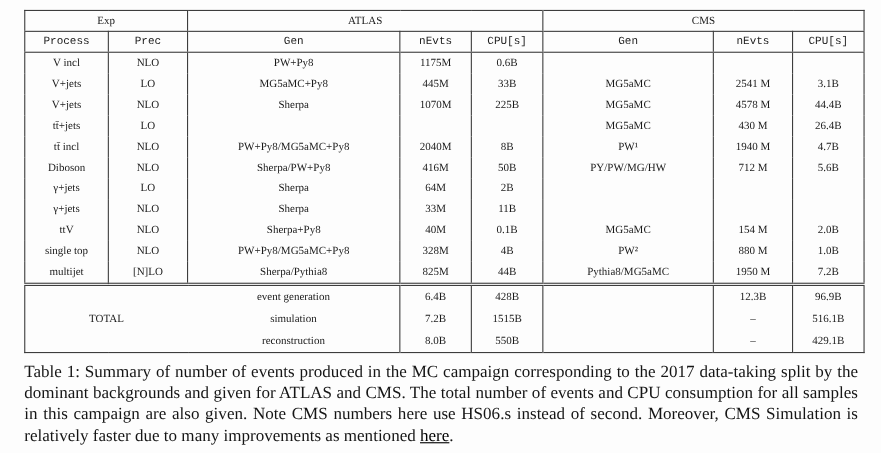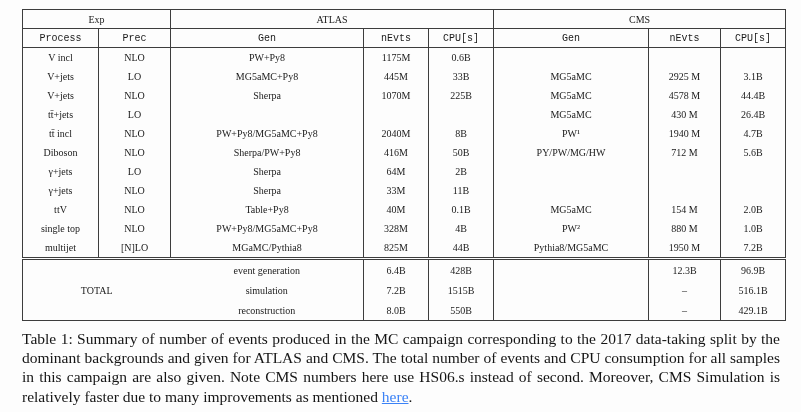--- a/index.html
+++ b/index.html
@@ -44,21 +44,21 @@
     left: 22px;
     top: 329px;
     width: 758px;
     margin: 0;
     font-size: 15.5px;
     line-height: 19.2px;
     text-align: justify;
     color: #151515;
   }
   .caption a {
-    color: #3b82f6;
+    color: #000000;
     text-decoration: underline;
     cursor: pointer;
   }
 </style>
 </head>
 <body>
 
 <div class="page">
 
   <table class="mc">
@@ -100,21 +100,21 @@
         <td class="bl"></td>
         <td class="bl"></td>
       </tr>
       <tr>
         <td>V+jets</td>
         <td class="bl">LO</td>
         <td class="bl">MG5aMC+Py8</td>
         <td class="bl">445M</td>
         <td class="bl">33B</td>
         <td class="bl">MG5aMC</td>
-        <td class="bl">2925 M</td>
+        <td class="bl">2541 M</td>
         <td class="bl">3.1B</td>
       </tr>
       <tr>
         <td>V+jets</td>
         <td class="bl">NLO</td>
         <td class="bl">Sherpa</td>
         <td class="bl">1070M</td>
         <td class="bl">225B</td>
         <td class="bl">MG5aMC</td>
         <td class="bl">4578 M</td>
@@ -166,41 +166,41 @@
         <td class="bl">Sherpa</td>
         <td class="bl">33M</td>
         <td class="bl">11B</td>
         <td class="bl"></td>
         <td class="bl"></td>
         <td class="bl"></td>
       </tr>
       <tr>
         <td>ttV</td>
         <td class="bl">NLO</td>
-        <td class="bl">Table+Py8</td>
+        <td class="bl">Sherpa+Py8</td>
         <td class="bl">40M</td>
         <td class="bl">0.1B</td>
         <td class="bl">MG5aMC</td>
         <td class="bl">154 M</td>
         <td class="bl">2.0B</td>
       </tr>
       <tr>
         <td>single top</td>
         <td class="bl">NLO</td>
         <td class="bl">PW+Py8/MG5aMC+Py8</td>
         <td class="bl">328M</td>
         <td class="bl">4B</td>
         <td class="bl">PW²</td>
         <td class="bl">880 M</td>
         <td class="bl">1.0B</td>
       </tr>
       <tr>
         <td>multijet</td>
         <td class="bl">[N]LO</td>
-        <td class="bl">MGaMC/Pythia8</td>
+        <td class="bl">Sherpa/Pythia8</td>
         <td class="bl">825M</td>
         <td class="bl">44B</td>
         <td class="bl">Pythia8/MG5aMC</td>
         <td class="bl">1950 M</td>
         <td class="bl">7.2B</td>
       </tr>
     </tbody>
     <tbody class="total">
       <tr>
         <td colspan="2" rowspan="3">TOTAL</td>

